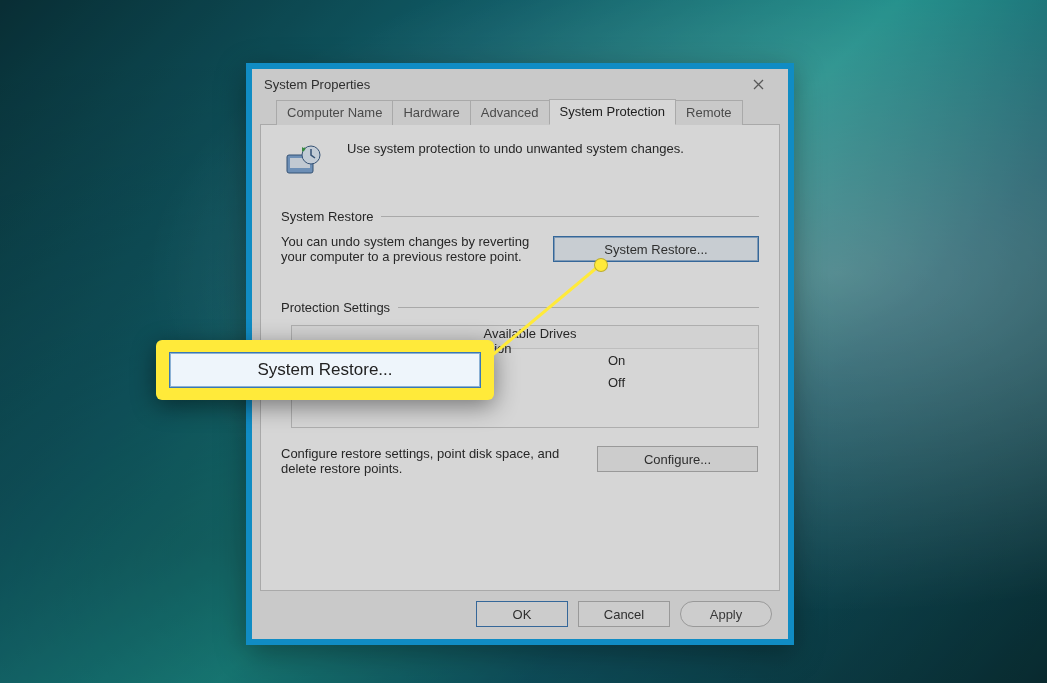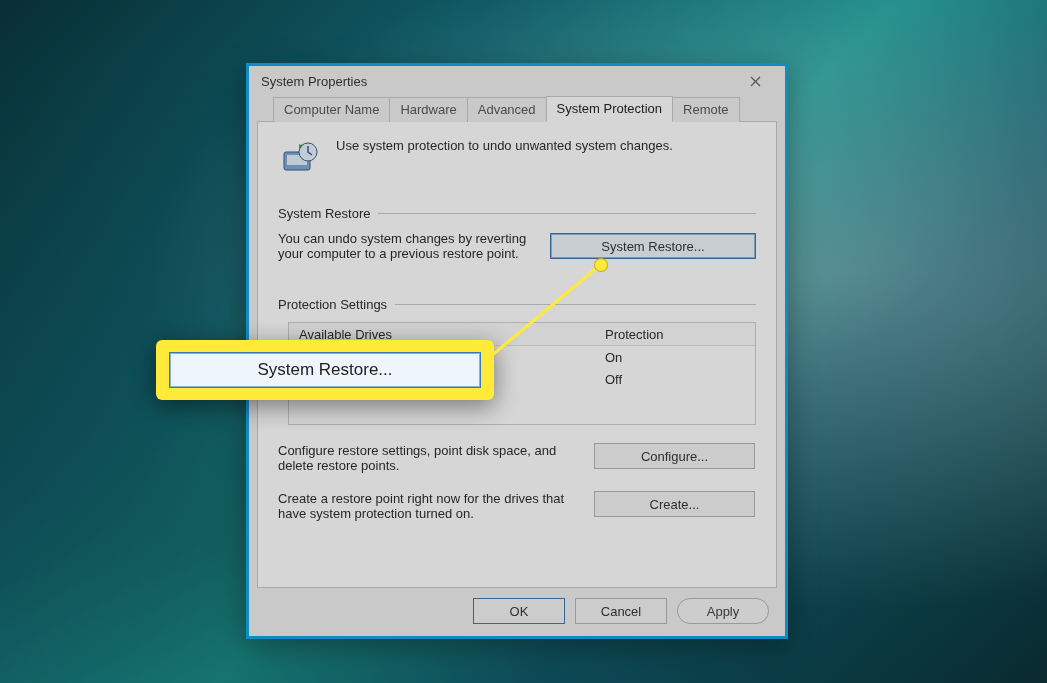--- a/index.html
+++ b/index.html
@@ -29,21 +29,21 @@
     pointer-events: none;
     z-index: 5;
   }
   .dialog {
     position: absolute;
     left: 246px;
     top: 63px;
     width: 536px;
     height: 570px;
     background: #f0f0f0;
-    border: 3px solid #0ea5e9;
+    border: 6px solid #0ea5e9;
     box-shadow: 0 8px 28px rgba(0,0,0,0.35);
     z-index: 2;
   }
   .titlebar {
     display: flex;
     align-items: center;
     height: 30px;
     padding: 0 8px 0 12px;
     background: #f0f0f0;
   }
@@ -98,21 +98,21 @@
     left: 8px; right: 8px; top: 56px; bottom: 48px;
     background: #ffffff;
     border: 1px solid #c8c8c8;
     border-top: none;
     padding: 16px 20px 18px 20px;
     box-sizing: border-box;
   }
   .intro-row {
     display: flex;
     align-items: flex-start;
-    gap: 16px;
+    gap: 24px;
     margin-bottom: 26px;
   }
   .shield-icon {
     width: 42px; height: 42px;
     flex: none;
   }
   .shield-icon svg { width: 42px; height: 42px; }
   .group-header {
     display: flex;
     align-items: center;
@@ -157,20 +157,21 @@
   }
   .table-header, .table-row {
     display: flex;
     align-items: center;
     height: 22px;
     font-size: 13px;
   }
   .table-header {
     background: #fafafa;
     border-bottom: 1px solid #e2e2e2;
+    flex-direction: column;
   }
   .col-drive { flex: 1; padding-left: 10px; display: flex; align-items: center; gap: 6px; }
   .col-prot { width: 150px; padding-left: 6px; }
   .table .spacer { height: 34px; }
   .drive-ico { width: 14px; height: 12px; display:inline-block; }
   .action-row {
     display: flex;
     align-items: flex-start;
     gap: 16px;
     margin-top: 18px;
@@ -311,24 +312,20 @@
         <div class="col-prot">Off</div>
       </div>
       <div class="spacer"></div>
     </div>
 
     <div class="action-row">
       <div class="txt">Configure restore settings, point disk space, and delete restore points.</div>
       <div class="btn">Configure...</div>
     </div>
 
-    <div class="action-row">
-      <div class="txt">Create a restore point right now for the drives that have system protection turned on.</div>
-      <div class="btn">Create...</div>
-    </div>
 
   </div>
 
   <div class="dialog-buttons">
     <div class="btn default">OK</div>
     <div class="btn">Cancel</div>
     <div class="btn disabled">Apply</div>
   </div>
 </div>
 

